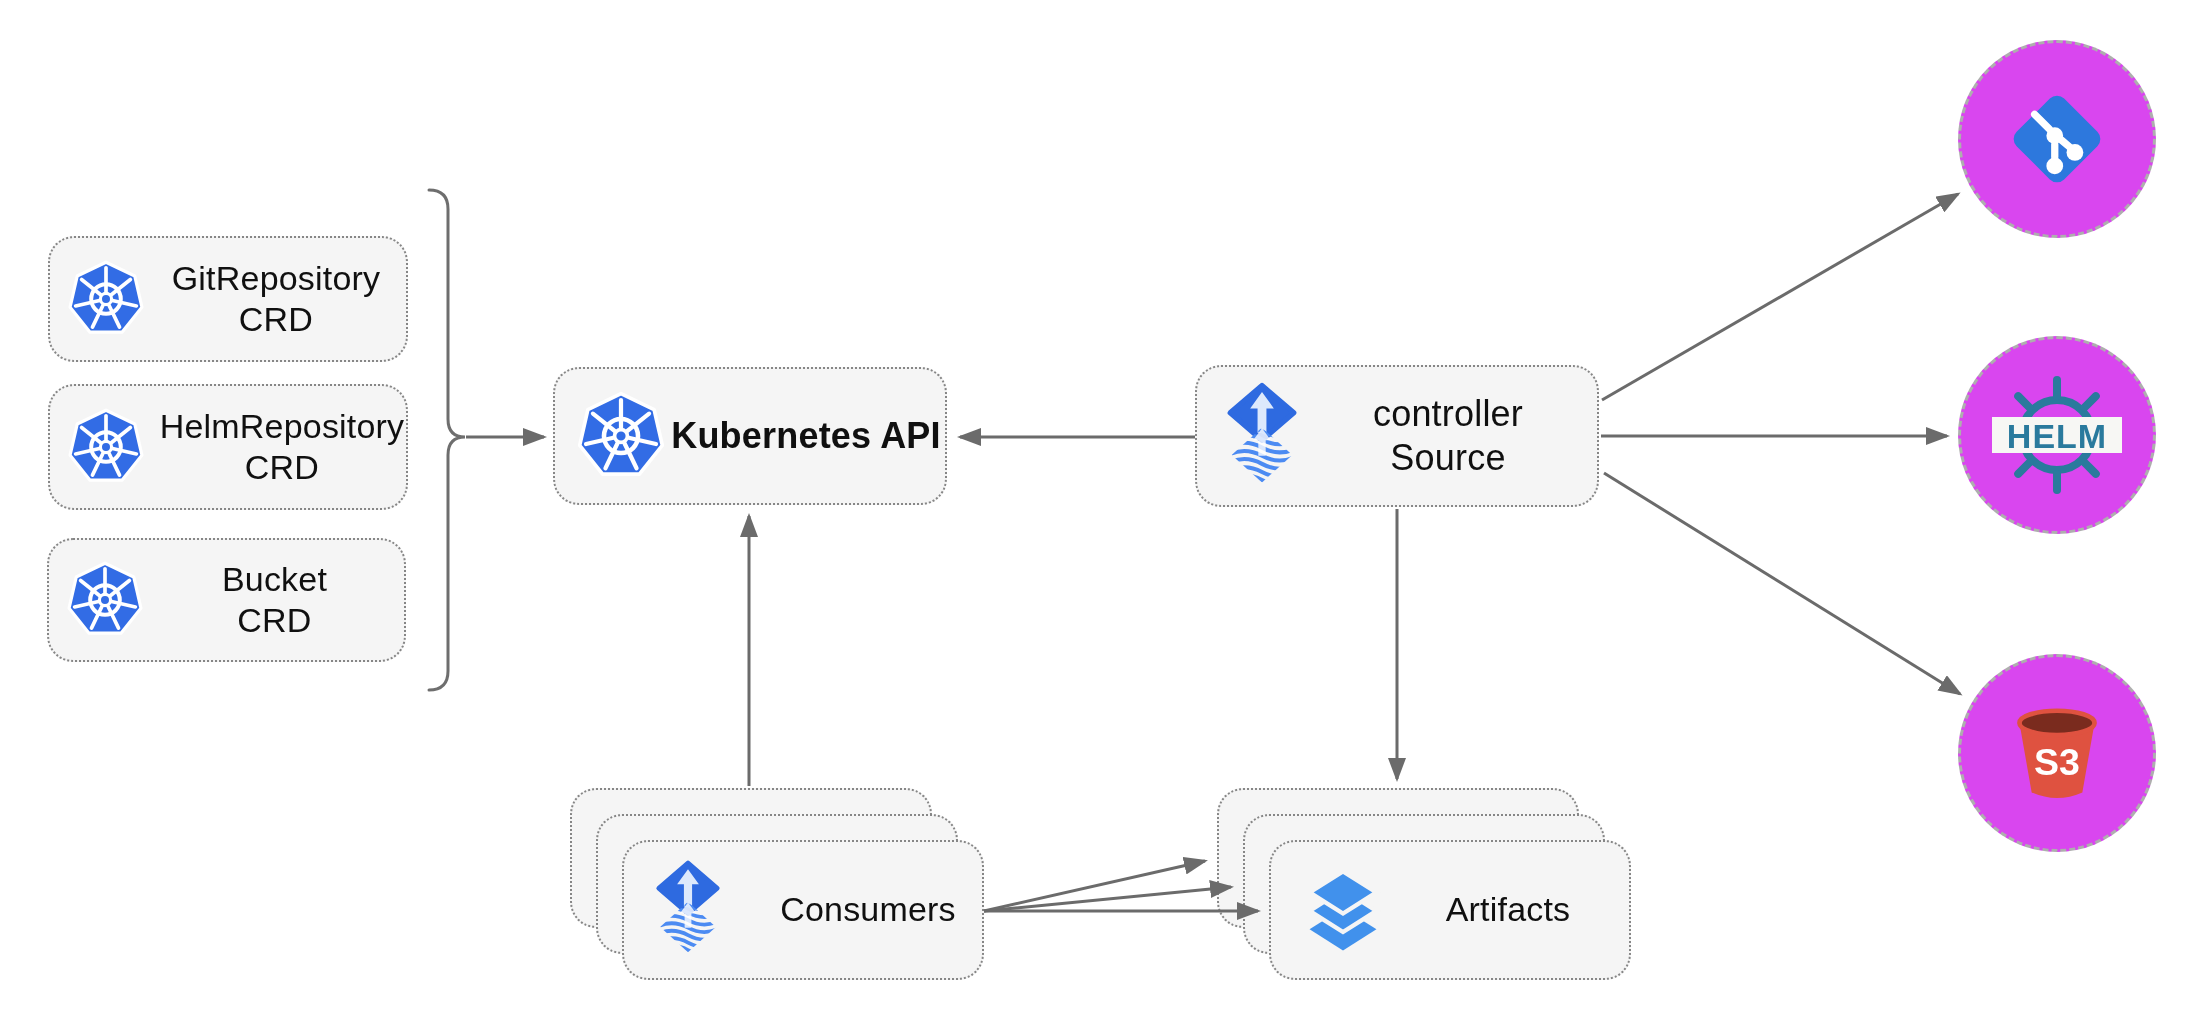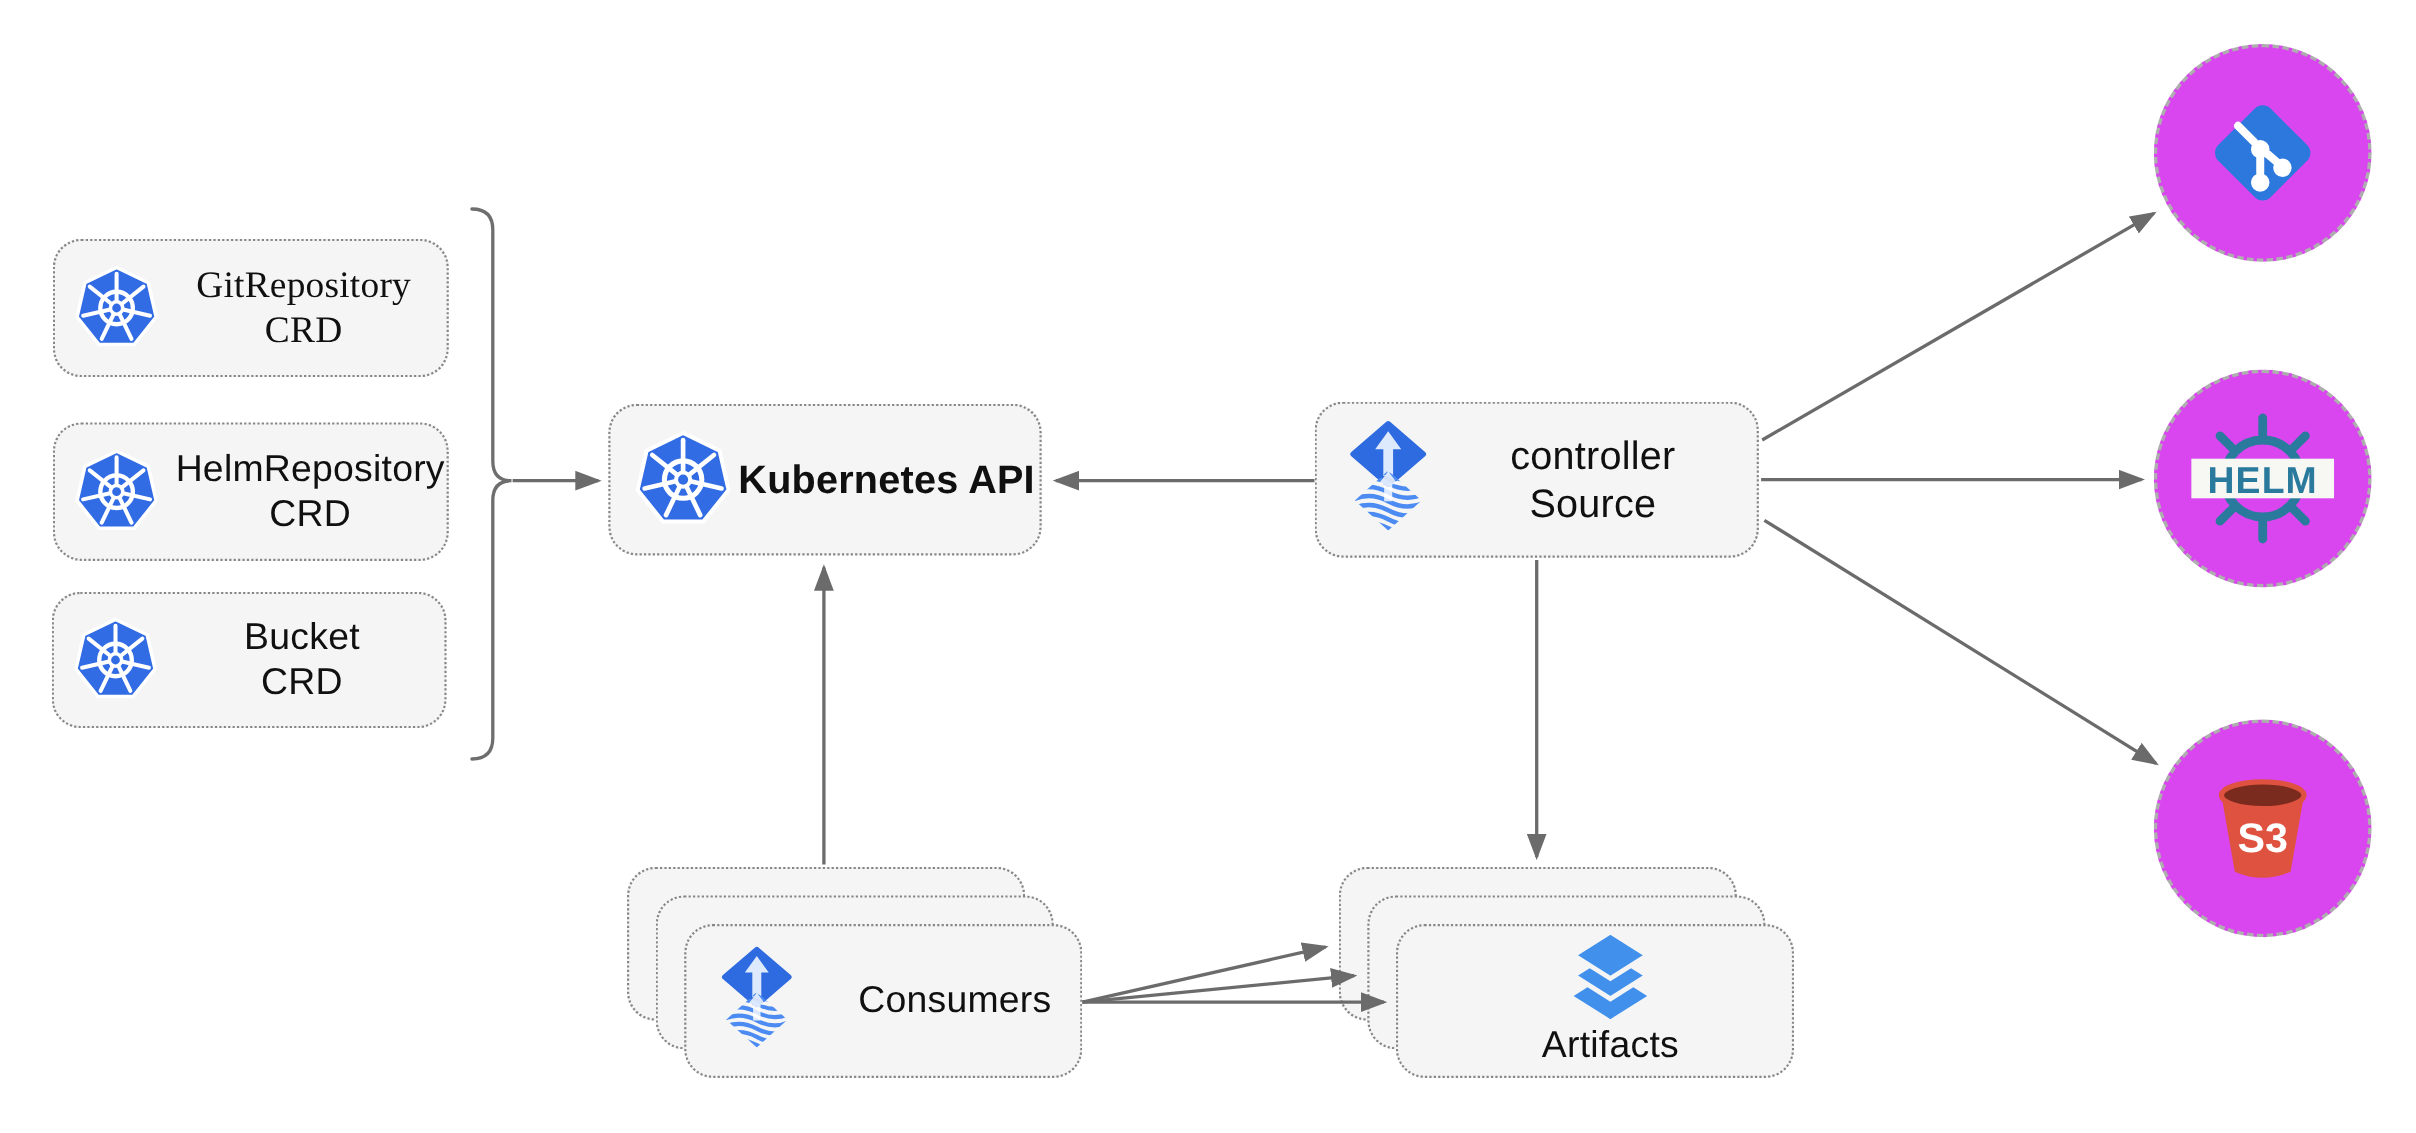--- a/index.html
+++ b/index.html
@@ -48,21 +48,21 @@
     width: 2196px; height: 1030px;
     pointer-events: none;
   }
   svg.icon { display: block; }
 </style>
 </head>
 <body>
 
 <div class="canvas">
 
-  <div class="node" id="git-crd" style="left:48px; top:217px; width:360px; height:126px; padding-left:16px;font-family:Liberation Serif, serif;">
+  <div class="node" id="git-crd" style="left:48px; top:236px; width:360px; height:126px; padding-left:16px;">
     <span class="icon-wrap">
       <svg class="icon" width="80" height="80" viewBox="0 0 100 100">
         <polygon points="50,4 86,21.3 94.9,60.2 70,91.5 30,91.5 5.1,60.2 14,21.3" fill="#326CE5" stroke="#FFFFFF" stroke-width="4" stroke-linejoin="round"></polygon>
         <g stroke="#FFFFFF" stroke-width="4.6" stroke-linecap="round">
           <line x1="50" y1="50" x2="50" y2="11"></line>
             <line x1="50" y1="50" x2="80.5" y2="25.7"></line>
           <line x1="50" y1="50" x2="88" y2="58.7"></line>
             <line x1="50" y1="50" x2="66.9" y2="85.1"></line>
           <line x1="50" y1="50" x2="33.1" y2="85.1"></line>
             <line x1="50" y1="50" x2="12" y2="58.7"></line>
@@ -194,21 +194,21 @@
           <path d="M2,134 q24,-13 48,0 t48,0"></path>
         </g>
         <polygon clip-path="url(#fxb)" points="50,64 62,80 55,80 55,101 45,101 45,80 38,80" fill="#FFFFFF" opacity="0.8"></polygon>
       </svg>
     </span>
     <div class="lbl">Consumers</div>
   </div>
 
   <div class="node" style="left:1217px; top:788px; width:362px; height:140px;"></div>
   <div class="node" style="left:1243px; top:814px; width:362px; height:140px;"></div>
-  <div class="node" id="artifacts" style="left:1269px; top:840px; width:362px; height:140px; padding-left:28px;flex-direction:column;">
+  <div class="node" id="artifacts" style="left:1269px; top:840px; width:362px; height:140px; padding-left:28px;">
     <span class="icon-wrap">
       <svg class="icon" width="88" height="88" viewBox="0 0 100 100">
         <polygon points="50,48 88,72 50,96 12,72" fill="#4191EC"></polygon>
         <polygon points="50,27 88,51 50,75 12,51" fill="#4191EC" stroke="#F5F5F5" stroke-width="5"></polygon>
         <polygon points="50,6 88,30 50,54 12,30" fill="#4191EC" stroke="#F5F5F5" stroke-width="5"></polygon>
       </svg>
     </span>
     <div class="lbl">Artifacts</div>
   </div>
 

